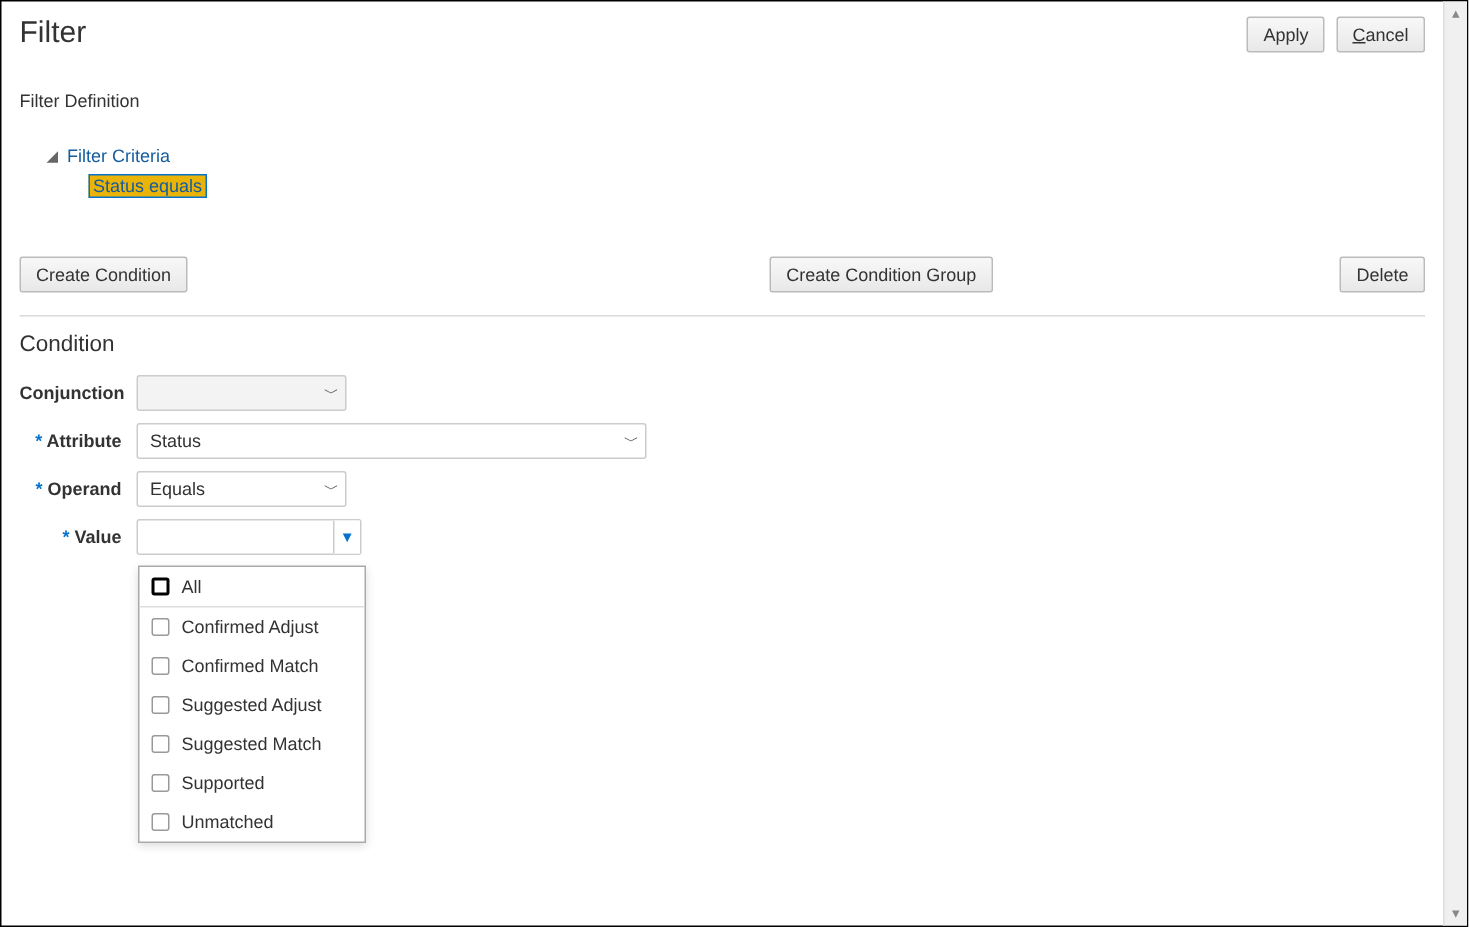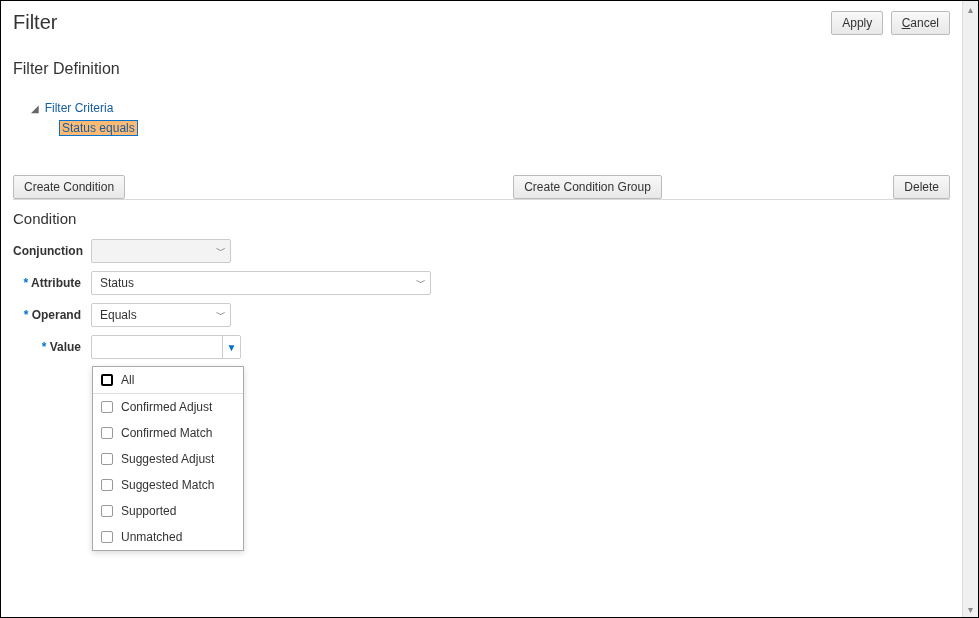--- a/index.html
+++ b/index.html
@@ -31,21 +31,21 @@
     position: absolute; left:0; right:0; height: 16px;
     display:flex; align-items:center; justify-content:center;
     color:#888;
     font-size:10px;
   }
   .scroll-up { top:0; }
   .scroll-down { bottom:0; }
 
   .header-row { display:flex; justify-content:space-between; align-items:flex-start; }
   h1 { font-size: 20px; font-weight: 400; margin: 0 0 8px 0; }
-  h2 { font-size: 16px; font-weight: 400; margin: 18px 0 23px 0; color:#333;}
+  h2 { font-size: 12px; font-weight: 400; margin: 18px 0 23px 0; color:#333;}
   h3 { font-size: 15px; font-weight: 400; margin: 10px 0 12px 0; color:#333;}
 
   .btn {
     display:inline-block;
     background: linear-gradient(#f8f8f8,#e8e8e8);
     border:1px solid #bbb;
     border-radius:2px;
     padding: 4px 10px;
     font-size:12px;
     cursor:pointer;
@@ -79,30 +79,30 @@
   }
 
   .tree { margin-top:8px; margin-left:18px; }
   .tree-node { display:flex; align-items:center; gap:6px; font-size:12px; }
   .tree-toggle { color:#666; font-size:10px; }
   .tree-link { color:#145c9e; text-decoration:none; }
   .tree-child { margin-left:28px; margin-top:6px; }
   .boxed-link {
     color:#145c9e;
     border:1px solid #0572ce;
-    background:#fdba74;
+    background:#eab308;
     padding: 0 2px;
   }
 
   .btn-row {
     display:flex;
     justify-content:space-between;
     margin-top:40px;
     border-bottom:1px solid #d9d9d9;
-    padding-bottom:0;
+    padding-bottom:15px;
   }
   .btn-row-left { flex:1; }
   .btn-row-mid { flex:1; text-align:left; padding-left:120px;}
   .btn-row-right { }
 
   .select-wrap {
     position:relative;
     display:flex;
     border:1px solid #ccc;
     border-radius:2px;

